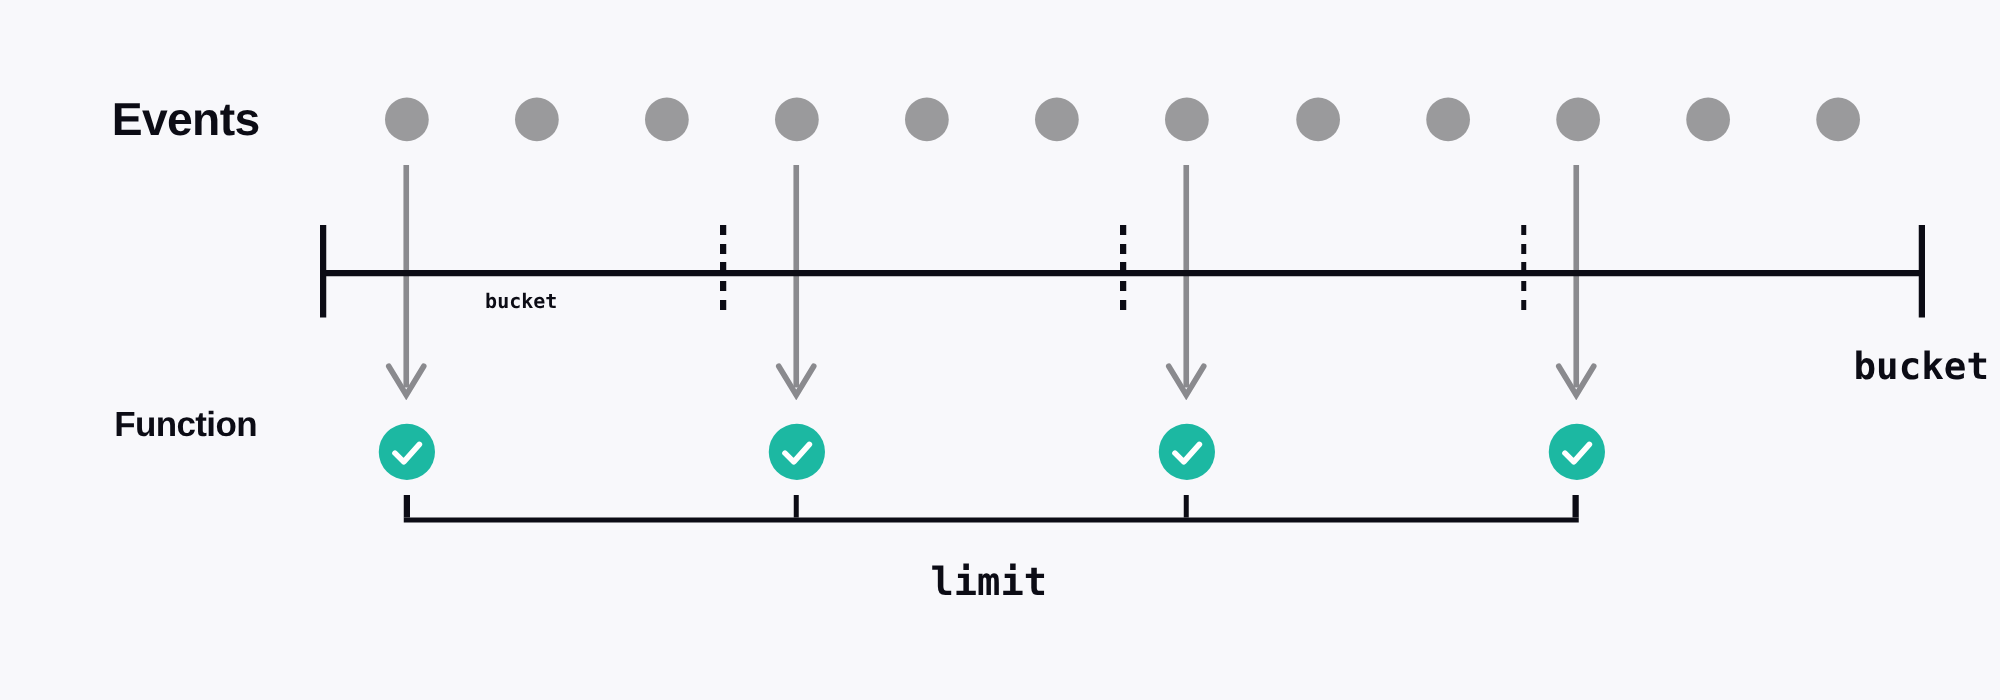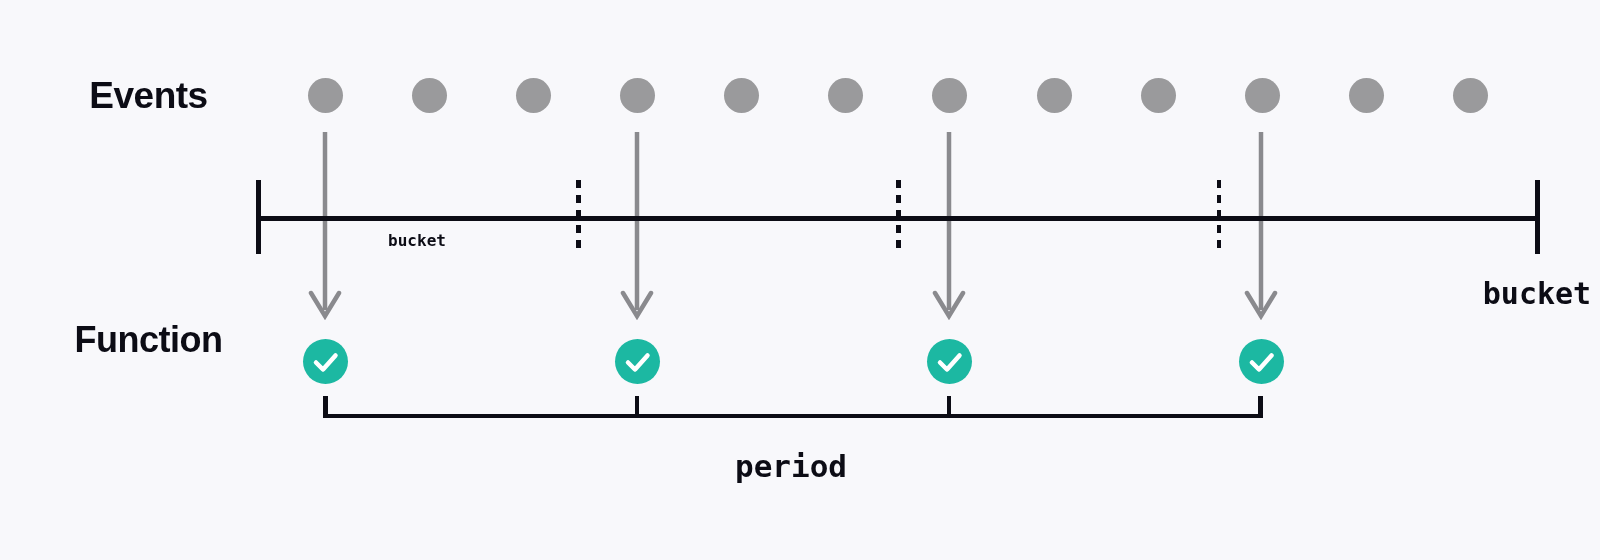--- a/index.html
+++ b/index.html
@@ -11,21 +11,21 @@
   .canvas{
     position:relative;width:1600px;height:400px;background:var(--bg,#f8f8fb);margin-left:36px;
   }
   .rowlabel{
     position:absolute;left:0;width:225px;text-align:center;
     font-weight:700;font-size:37px;color:var(--ink,#0c0c15);
     letter-spacing:-0.5px;
   }
   .events-label{top:75px;}
   .time-label{top:197px;}
-  .fr-label{top:321px;line-height:38px;font-size:36px;}
+  .fr-label{top:321px;line-height:38px;font-size:28px;}
   .dots-row{
     position:absolute;left:272px;top:77px;width:1180px;height:36px;
     display:flex;justify-content:space-between;align-items:center;
   }
   .dot{width:35px;height:35px;border-radius:50%;background:var(--dot,#9a9a9c);}
   .arrows-row{
     position:absolute;left:272px;top:130px;width:970px;height:190px;
     display:flex;justify-content:space-between;pointer-events:none;
   }
   .timeline-line{
@@ -140,18 +140,18 @@
       </div>
     </div>
 
   <div class="bracket" id="bracket">
       <div class="stub"></div>
       <div class="stub"></div>
       <div class="stub"></div>
       <div class="stub"></div>
     </div>
 
-  <div class="mono limit-label">period</div>
+  <div class="mono limit-label">limit</div>
 
 <div class="divider" style="left: 540px;"></div>
     <div class="divider" style="left: 860.25px;"></div>
     <div class="divider" style="left: 1180.5px;"></div>
   </div>
 
 </body></html>

